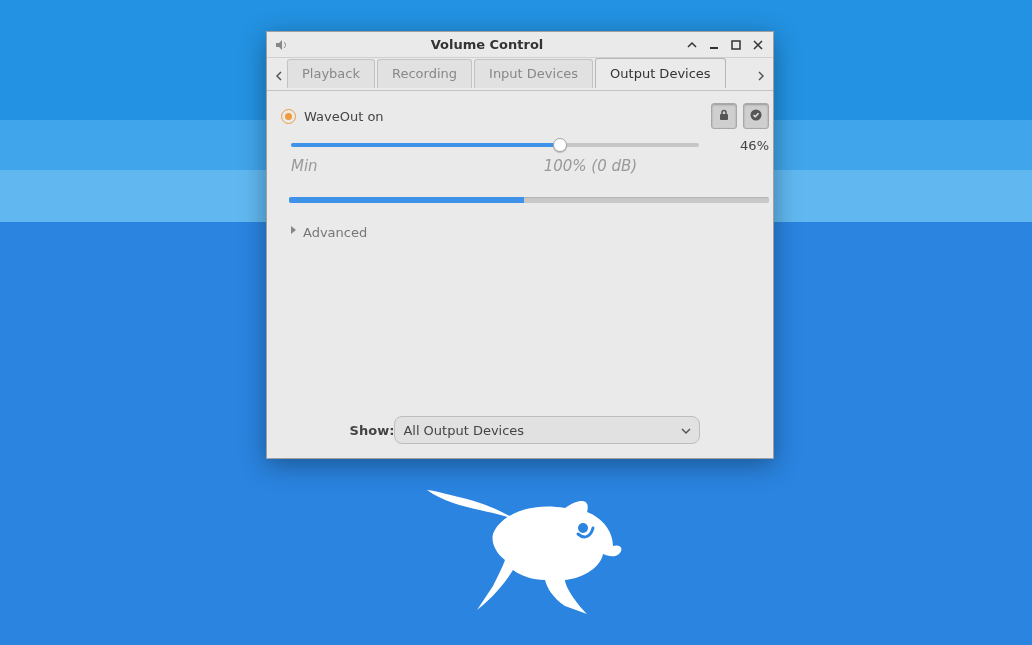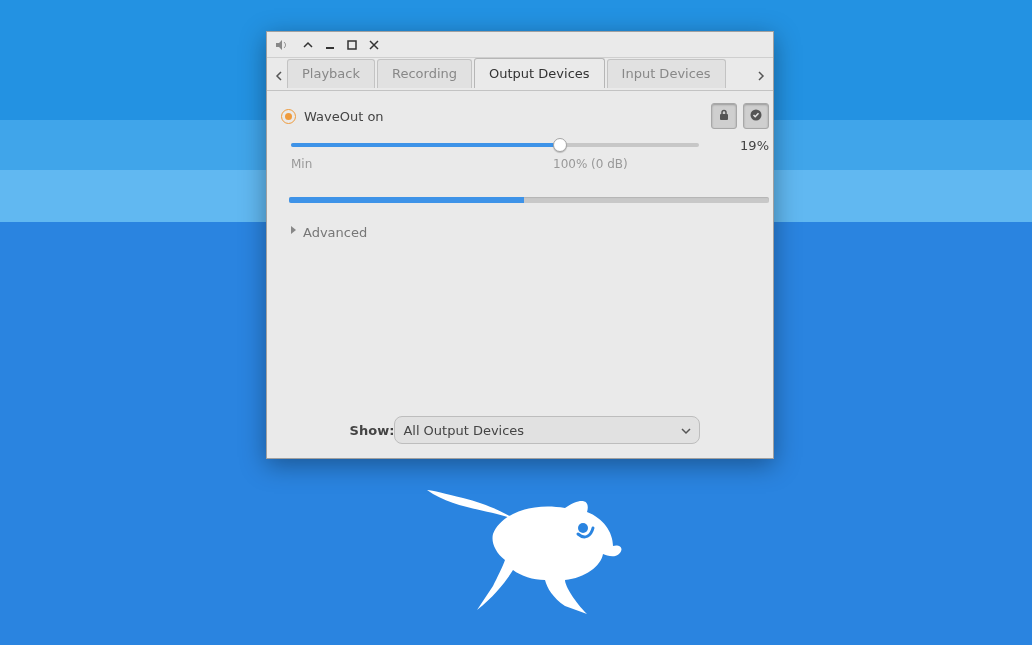--- a/index.html
+++ b/index.html
@@ -160,22 +160,23 @@
       background: #3e93e8;
     }
     .slider-thumb {
       position: absolute; top: 50%; width: 14px; height: 14px;
       background: #fff; border: 1px solid #a5a5a5;
       border-radius: 50%; transform: translate(-50%, -50%);
       box-shadow: 0 1px 1px rgba(0,0,0,0.2);
     }
     .scale-labels {
       display: flex; margin-top: 4px;
-      color: #999; font-size: 12px;
-      position: relative;
+      color: #999; font-size: 15px;
+      position: relative;
+      font-style: italic;
     }
     .scale-min { position: absolute; left: 2px; }
     .scale-100 { position: absolute; left: 53%; transform: translateX(-50%); margin-left: 47px; }
 
     .vu-meter {
       margin-top: 22px;
       height: 6px;
       background: #c8c8c8;
       border-radius: 2px;
       overflow: hidden;
@@ -241,20 +242,21 @@
 
 <div class="window">
 
   <div class="titlebar">
     <span class="app-icon">
       <svg width="14" height="14" viewBox="0 0 14 14">
         <path d="M2 5 L5 5 L8 2 L8 12 L5 9 L2 9 Z" fill="#888"></path>
         <path d="M10 4 C 12 6, 12 8, 10 10" stroke="#888" stroke-width="1" fill="none"></path>
       </svg>
     </span>
+    <div class="title">Volume Control</div>
     <div class="wbtn">
       <svg width="10" height="10" viewBox="0 0 10 10">
           <path d="M1 7 L5 3 L9 7" stroke="#333" stroke-width="1.5" fill="none"></path>
         </svg>
     </div>
     <div class="wbtn">
       <svg width="10" height="10" viewBox="0 0 10 10">
           <rect x="1" y="7" width="8" height="2" fill="#333"></rect>
         </svg>
     </div>
@@ -272,22 +274,22 @@
 
   <div class="tabrow">
     <div class="tab-scroll">
       <svg width="8" height="10" viewBox="0 0 8 10">
           <path d="M6 1 L2 5 L6 9" stroke="#555" stroke-width="1.5" fill="none"></path>
         </svg>
     </div>
     <div class="tabs">
       <div class="tab">Playback</div>
       <div class="tab">Recording</div>
+      <div class="tab">Input Devices</div>
       <div class="tab active">Output Devices</div>
-      <div class="tab">Input Devices</div>
     </div>
     <div class="tab-scroll">
       <svg width="8" height="10" viewBox="0 0 8 10">
           <path d="M2 1 L6 5 L2 9" stroke="#555" stroke-width="1.5" fill="none"></path>
         </svg>
     </div>
   </div>
 
   <div class="content">
 
@@ -315,21 +317,21 @@
     </div>
 
     <div class="volume-block">
       <div class="volume-line">
         <div class="slider-wrap">
           <div class="slider-track">
             <div class="slider-fill" style="width:66%"></div>
           </div>
           <div class="slider-thumb" style="left:66%"></div>
         </div>
-        <div class="vol-value">19%</div>
+        <div class="vol-value">46%</div>
       </div>
       <div class="scale-labels" style="height:18px;">
         <span class="scale-min">Min</span>
         <span class="scale-100">100% (0 dB)</span>
       </div>
 
       <div class="vu-meter">
         <div class="vu-fill" style="width:49%"></div>
       </div>
 

